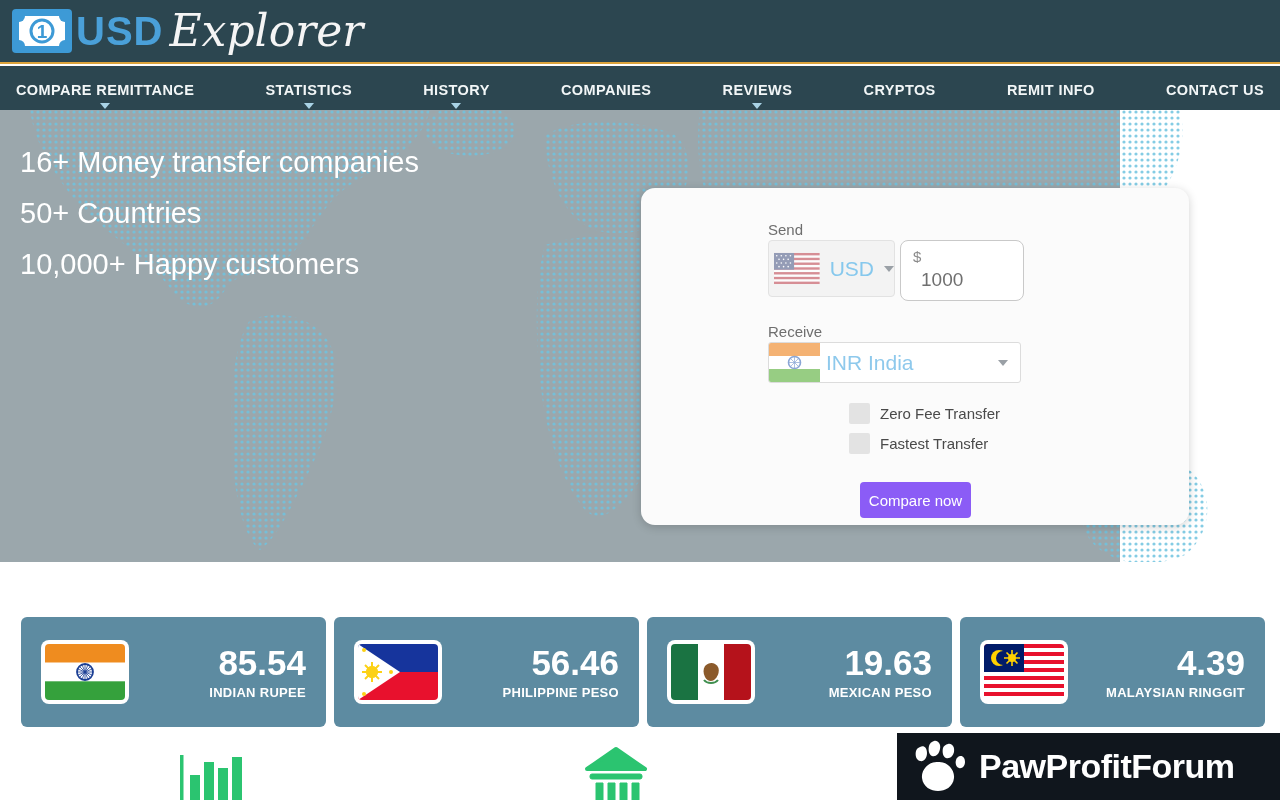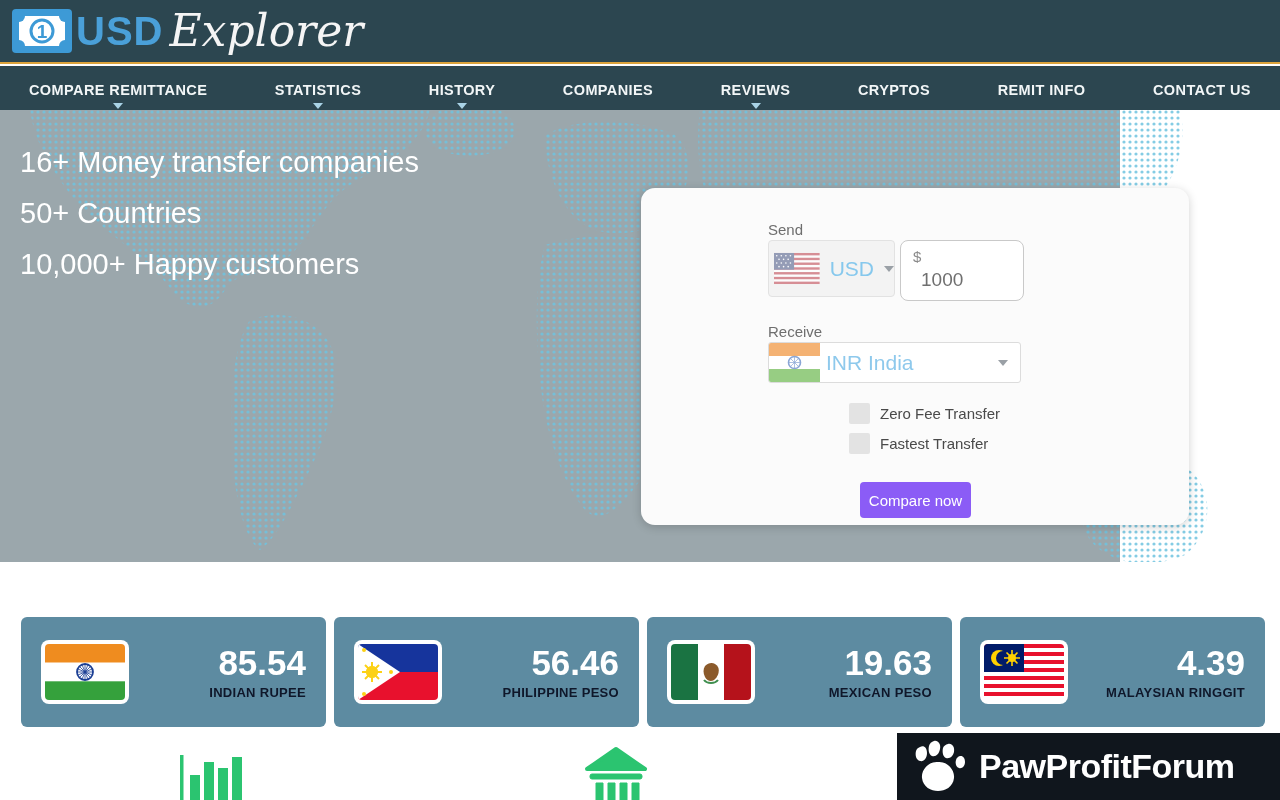--- a/index.html
+++ b/index.html
@@ -12,21 +12,21 @@
             background:#2c4650; border-bottom:2px solid #dca33c;
             display:flex; align-items:center; padding-left:12px; }
   .logo { display:flex; align-items:center; gap:4px; cursor:pointer; }
   .logo-icon { width:60px; height:44px; display:block; }
   .logo-usd { font-size:40px; font-weight:600; color:#4aa0d9; letter-spacing:1px; line-height:1; }
   .logo-explorer { font-family:"DejaVu Serif", serif; font-style:italic; font-size:44px;
                    color:#f5f5f5; line-height:1; margin-left:2px; }
 
   
   .nav { position:absolute; left:0; top:66px; width:1280px; height:44px; background:#2c4650;
-         display:flex; align-items:center; justify-content:space-between; padding:0 29px; }
+         display:flex; align-items:center; justify-content:space-between; padding:0 16px; }
   .nav-item { position:relative; color:#f2f6f7; font-size:14.5px; font-weight:600;
               letter-spacing:.4px; cursor:pointer; text-align:center; padding-top:4px; }
   .nav-caret { position:absolute; left:50%; transform:translateX(-50%); bottom:-11px;
                width:0; height:0; border-left:5px solid transparent; border-right:5px solid transparent;
                border-top:6px solid #a9d3e6; }
 
   
   .hero { position:absolute; left:0; top:110px; width:1120px; height:452px; background:#9ba7ac; }
   .hero-map { position:absolute; left:0; top:0; width:1280px; height:452px; }
   .hero-stats { position:absolute; left:20px; top:38px; }
@@ -69,21 +69,21 @@
 
   
   .rates { position:absolute; left:21px; top:617px; display:flex; gap:8px;border-radius:7px; }
   .rate-card { width:305px; height:110px; background:#5d8ba1; border-radius:6px;
                display:flex; align-items:center; justify-content:space-between; padding:0 20px; }
   .rate-flag { width:88px; height:64px; background:#ffffff; border-radius:8px; padding:4px;
                flex:0 0 auto; }
   .rate-flag svg { width:80px; height:56px; border-radius:4px; display:block; }
   .rate-right { text-align:right; }
   .rate-value { color:#ffffff; font-size:35px; font-weight:700; line-height:1.1; }
-  .rate-name { color:#0f172a; font-size:13px; font-weight:700; letter-spacing:.3px; margin-top:3px; }
+  .rate-name { color:#ffffff; font-size:13px; font-weight:700; letter-spacing:.3px; margin-top:3px; }
 
   
   .bottom-icon { position:absolute; }
   .barchart-icon { left:180px; top:750px; }
   .bank-icon { left:583px; top:747px; }
   .paw-box { position:absolute; left:897px; top:733px; width:383px; height:67px;
              background:#10161d; display:flex; align-items:center; padding-left:10px; }
   .paw-text { color:#ffffff; font-size:34px; font-weight:700; letter-spacing:-.5px; margin-left:10px; }
 </style>
 </head>

